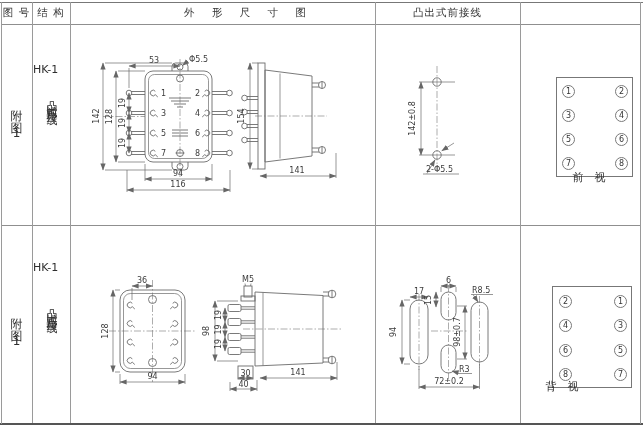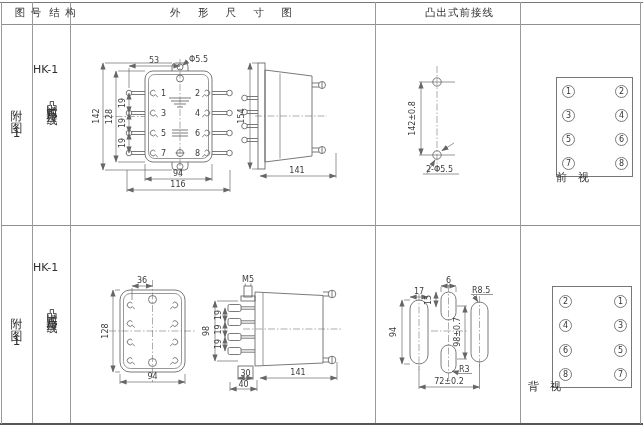--- a/index.html
+++ b/index.html
@@ -6,40 +6,40 @@
   body{
     width:643px;height:426px;position:relative;background:#fff;
     font-family:"DejaVu Sans","Liberation Sans",sans-serif;color:#3a3a3a;
     overflow:hidden;
   }
   .sheet{position:absolute;inset:0;}
   .hline{position:absolute;height:1px;background:#8f8f8f;}
   .vline{position:absolute;width:1px;background:#9a9a9a;}
   .hline.outer{background:#777;}
   .hline.bottom{height:2px;background:#555;}
-  .cell{position:absolute;display:flex;align-items:center;justify-content:center;padding-left:12px;}
+  .cell{position:absolute;display:flex;align-items:center;justify-content:center;}
   .hdr{font-size:10.5px;color:#333;letter-spacing:1px;white-space:pre;}
-  .hdr.wide{letter-spacing:7px;}
+  .hdr.wide{letter-spacing:7px;margin-left:26px;}
   .vcell{position:absolute;display:flex;justify-content:center;}
   .vtext{writing-mode:vertical-rl;text-orientation:upright;line-height:1;}
   .figno{font-size:12px;letter-spacing:13px;color:#2e2e2e;}
   .model{position:absolute;text-align:left;font-size:11px;color:#2e2e2e;}
   .struct{font-size:11px;letter-spacing:2.5px;color:#2e2e2e;}
   svg.draw{position:absolute;overflow:visible;}
   .draw line,.draw path,.draw rect,.draw circle{stroke:#6b6b6b;fill:none;stroke-width:0.9;}
   .draw .thin{stroke-width:0.7;}
   .draw .cl{stroke-dasharray:7 2 1.5 2;stroke-width:0.7;stroke:#8a8a8a;}
   .draw .dim{stroke-width:0.7;marker-start:url(#arr);marker-end:url(#arr);}
   .draw .lead{stroke-width:0.7;marker-end:url(#arr);}
   .draw text{stroke:none;fill:#3b3b3b;font-size:8px;font-family:"DejaVu Sans","Liberation Sans",sans-serif;}
   .tpanel{position:absolute;border:1px solid #777;background:#fff;display:grid;
           grid-template-columns:13px 13px;justify-content:space-between;align-content:space-between;}
   .tcirc{width:13px;height:13px;border:1px solid #7a7a7a;border-radius:50%;
          display:flex;align-items:center;justify-content:center;font-size:8px;color:#333;box-sizing:border-box;}
-  .tview{position:absolute;font-size:11px;color:#2e2e2e;white-space:pre;}
+  .tview{position:absolute;font-size:11px;color:#2e2e2e;text-align:center;white-space:pre;}
 </style>
 </head>
 <body>
 
 <svg width="0" height="0" style="position:absolute">
   <defs>
     <marker id="arr" viewBox="0 0 8 8" refX="6.6" refY="4" markerWidth="8" markerHeight="8" orient="auto-start-reverse" markerUnits="userSpaceOnUse">
       <path d="M0,1.4 L7,4 L0,6.6 Z" fill="#666" stroke="none"></path>
     </marker>
     <path id="hkp" d="M2.3,-1.7 A2.8,2.8 0 1 0 2.3,1.7 L4.8,4" fill="none" stroke="#6b6b6b" stroke-width="0.9"></path>

